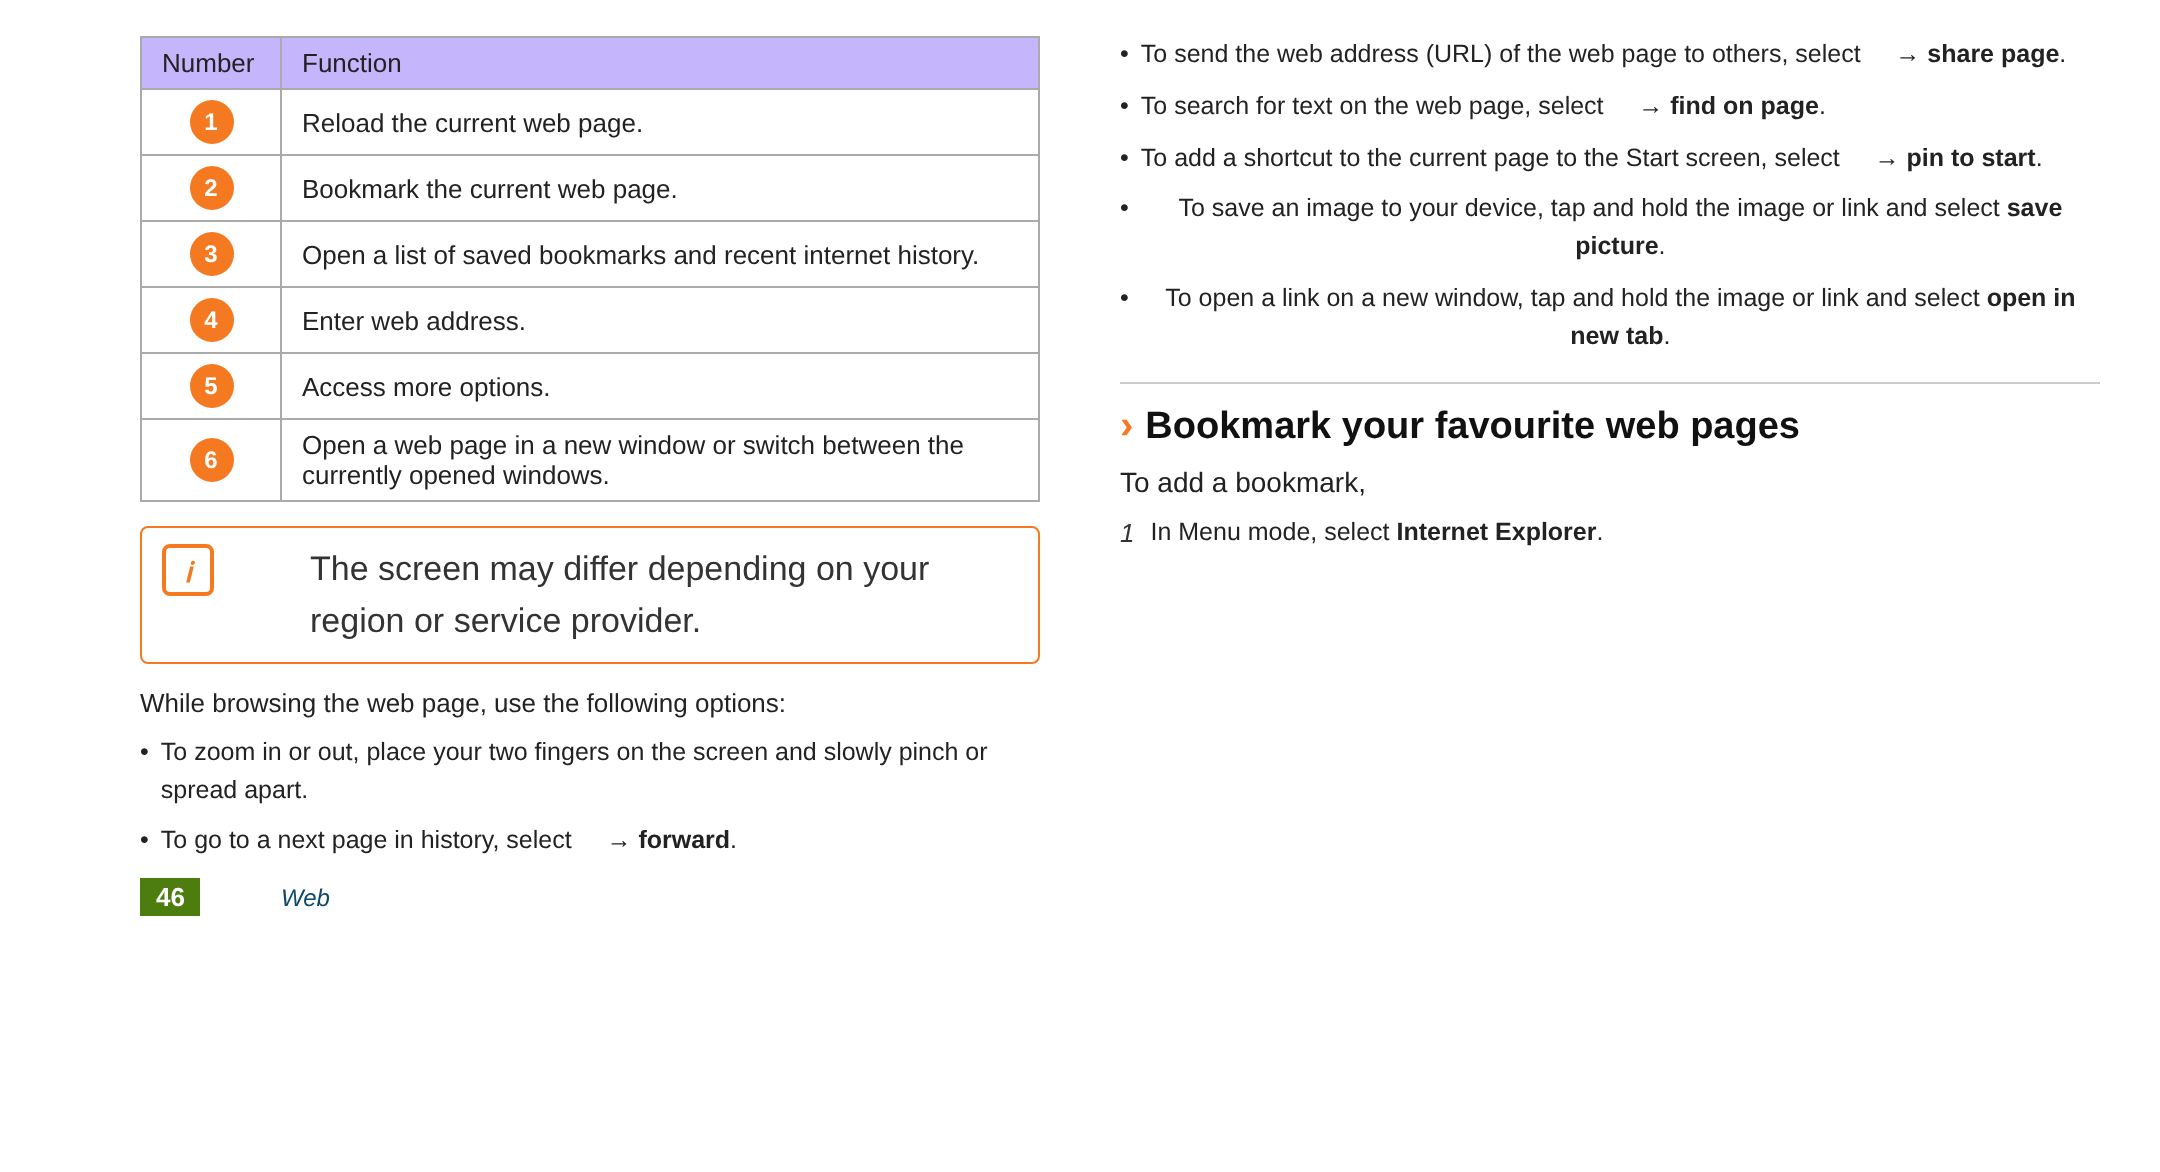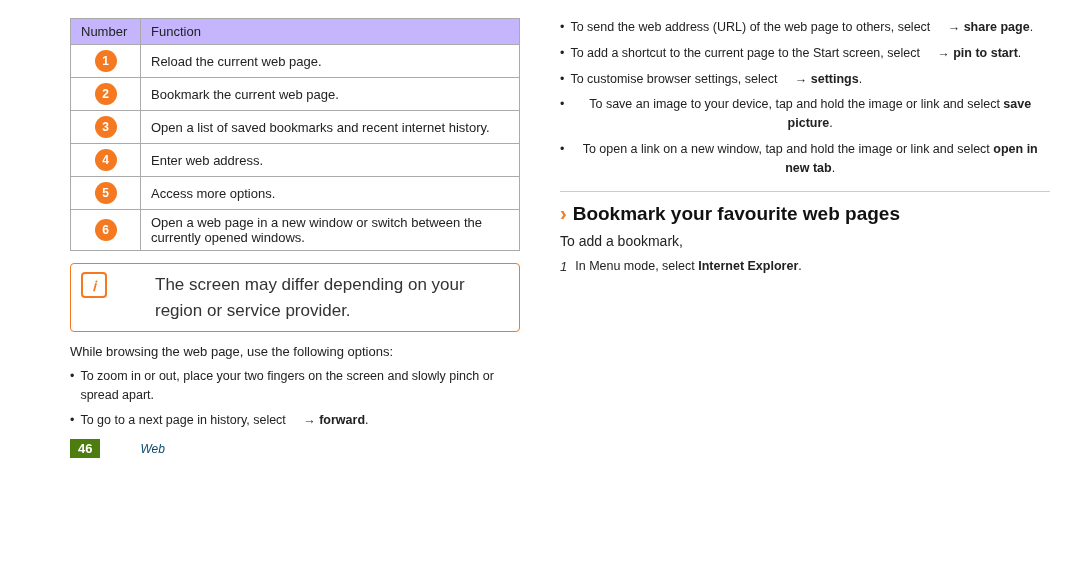--- a/index.html
+++ b/index.html
@@ -270,24 +270,24 @@
   </div>
 </div>
 
 <div class="right-column">
 
   <ul class="right-bullet-list" id="right-bullets">
   <li>
         <span>To send the web address (URL) of the web page to others, select &nbsp;&nbsp;&nbsp; → <b>share page</b>.</span>
       </li>
       <li>
+        <span>To search for text on the web page, select &nbsp;&nbsp;&nbsp; → <b>find on page</b>.</span>
+      </li>
+      <li>
         <span>To add a shortcut to the current page to the Start screen, select &nbsp;&nbsp;&nbsp; → <b>pin to start</b>.</span>
-      </li>
-      <li>
-        <span>To customise browser settings, select &nbsp;&nbsp;&nbsp; → <b>settings</b>.</span>
       </li>
       <li>
         <span>To save an image to your device, tap and hold the image or link and select <b>save picture</b>.</span>
       </li>
       <li>
         <span>To open a link on a new window, tap and hold the image or link and select <b>open in new tab</b>.</span>
       </li>
     </ul>
 
   <div class="section-heading">

